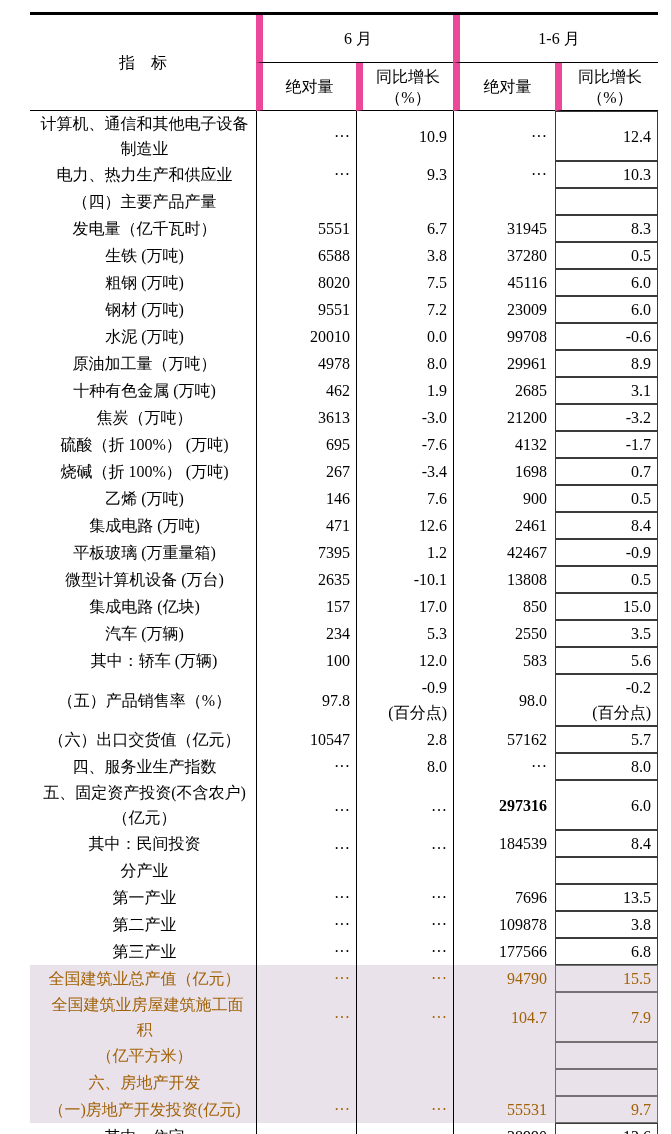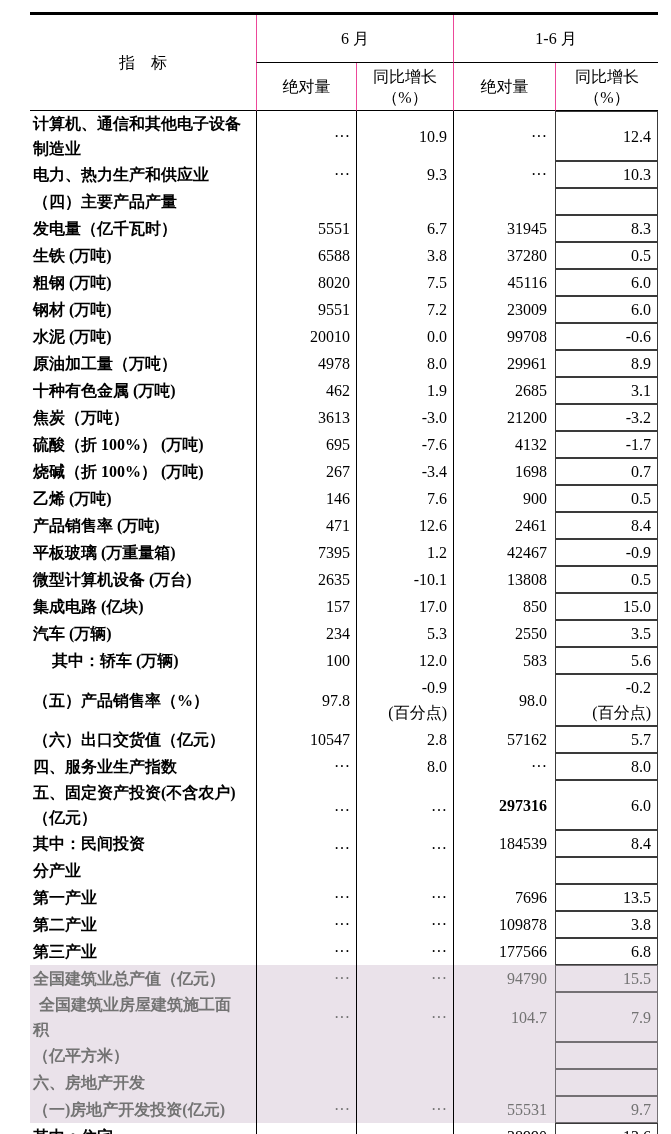--- a/index.html
+++ b/index.html
@@ -14,35 +14,34 @@
     border-collapse:separate;border-spacing:0;table-layout:fixed;
     width:628px;margin:12px 0 0 30px;
     border-top:3px solid #000;
     font-size:16px;
   }
   th,td{padding:0;font-weight:normal;vertical-align:middle;}
   thead th{
     height:47px;text-align:center;white-space:pre-line;line-height:21px;
     border-bottom:1px solid #000;
   }
-  th.bl,td.bl{border-left:1px solid #ec4899;}
+  th.bl,td.bl{border-left:7px solid #ec4899;}
   td.c1{
-    text-align:left;padding-left:3px;line-height:25px;white-space:pre-line;
+    text-align:center;padding-left:3px;line-height:25px;white-space:pre-line;
     text-indent:0;
-    font-weight:bold;
   }
   td.ind{padding-left:22px;}
   td.ti{text-indent:6px;margin-left:24px;}
   td.num{text-align:right;padding-right:6px;line-height:25px;white-space:pre-line;}
   td.c2,td.c3,td.c4{border-left:1px solid #000;}
   td.c4{padding-right:8px;}
   td.c5{border:1px solid #3a3a3a;}
   td.bold{font-weight:bold;margin-left:43px;}
   tr.plain td{height:25px;}
-  tr.hl td{background:#eae2ea;color:#737373;}
+  tr.hl td{background:#eae2ea;color:#a16207;}
   tr.hl td.c5{border-color:#747074;}
 </style>
 </head>
 <body>
 
 <div class="page">
 
   <table class="stat">
     <colgroup>
       <col style="width:226px">
@@ -160,21 +159,21 @@
           <td class="c5 num">0.7</td>
         </tr>
         <tr class="plain">
           <td class="c1">乙烯 (万吨)</td>
           <td class="c2 num">146</td>
           <td class="c3 num">7.6</td>
           <td class="c4 num">900</td>
           <td class="c5 num">0.5</td>
         </tr>
         <tr class="plain">
-          <td class="c1">产品销售率 (万吨)</td>
+          <td class="c1">集成电路 (万吨)</td>
           <td class="c2 num">471</td>
           <td class="c3 num">12.6</td>
           <td class="c4 num">2461</td>
           <td class="c5 num">8.4</td>
         </tr>
         <tr class="plain">
           <td class="c1">平板玻璃 (万重量箱)</td>
           <td class="c2 num">7395</td>
           <td class="c3 num">1.2</td>
           <td class="c4 num">42467</td>

